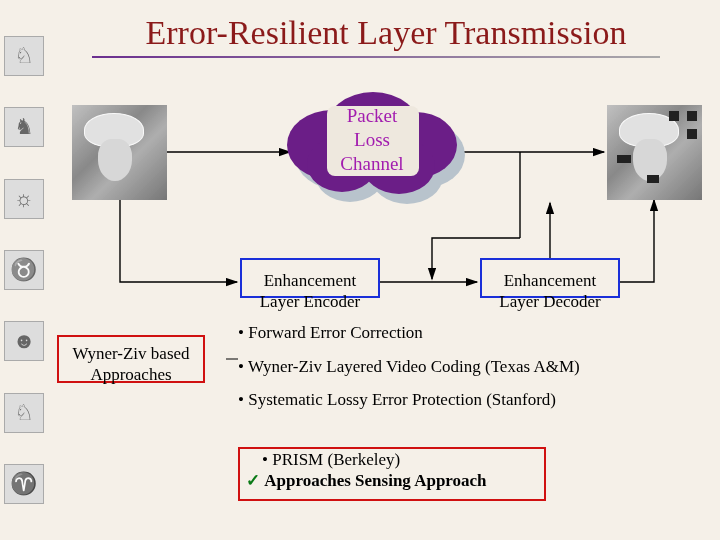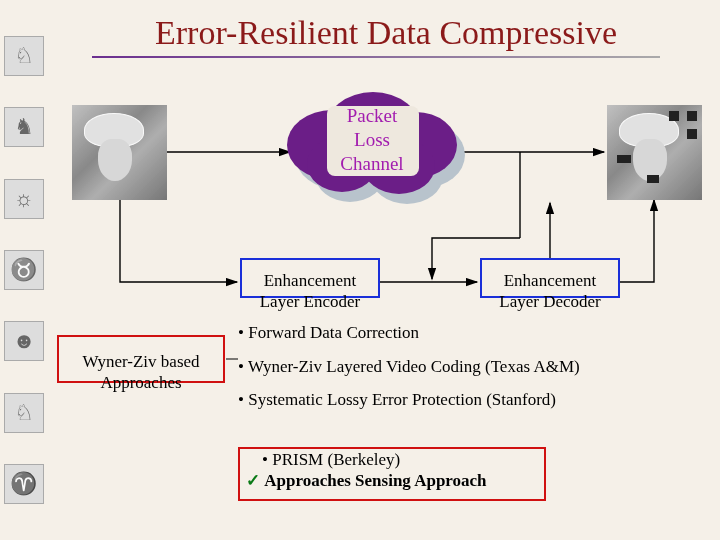--- a/index.html
+++ b/index.html
@@ -145,27 +145,27 @@
     font-size: 17px;
     line-height: 1.25;
     padding-top: 10px;
   }
   .enh-enc { left: 188px; top: 258px; }
   .enh-dec { left: 428px; top: 258px; }
   .wz-box {
     position: absolute;
     left: 5px;
     top: 335px;
-    width: 168px;
+    width: 148px;
     height: 48px;
     border: 2px solid #d01010;
     text-align: center;
     font-size: 17px;
     line-height: 1.25;
-    padding-top: 14px;
+    padding-top: 6px;
   }
   .bullets {
     position: absolute;
     left: 186px;
     top: 320px;
     width: 470px;
     font-size: 17px;
     line-height: 1.5;
   }
   .bullets div { margin-bottom: 8px; white-space: nowrap; }
@@ -196,21 +196,21 @@
   <div class="sidebar-icon">♞</div>
   <div class="sidebar-icon">☼</div>
   <div class="sidebar-icon">♉</div>
   <div class="sidebar-icon">☻</div>
   <div class="sidebar-icon">♘</div>
   <div class="sidebar-icon">♈</div>
 </div>
 
 <div class="content">
 
-  <div class="title">Error-Resilient Data Compressive</div>
+  <div class="title">Error-Resilient Layer Transmission</div>
 
   <svg class="lines">
     <defs>
       <marker id="arr" markerWidth="10" markerHeight="10" refX="8" refY="3" orient="auto">
         <path d="M0,0 L9,3 L0,6 Z" fill="#000"></path>
       </marker>
     </defs>
 
     <line x1="115" y1="152" x2="238" y2="152" stroke="#000" stroke-width="1.4" marker-end="url(#arr)"></line>
 
@@ -263,21 +263,21 @@
     <div class="cloud-text-bg"></div>
     <div class="cloud-label">Packet<br>Loss<br>Channel</div>
   </div>
 
   <div class="enh-box enh-enc">Enhancement<br>Layer Encoder</div>
   <div class="enh-box enh-dec">Enhancement<br>Layer Decoder</div>
 
   <div class="wz-box">Wyner-Ziv based<br>Approaches</div>
 
   <div class="bullets">
-    <div>• Forward Data Correction</div>
+    <div>• Forward Error Correction</div>
     <div>• Wyner-Ziv Layered Video Coding (Texas A&amp;M)</div>
     <div>• Systematic Lossy Error Protection (Stanford)</div>
   </div>
 
   <div class="final-box">
     <div class="indent">• PRISM (Berkeley)</div>
     <div><span class="check">✓</span><b>Approaches Sensing Approach</b></div>
   </div>
 
 </div>

